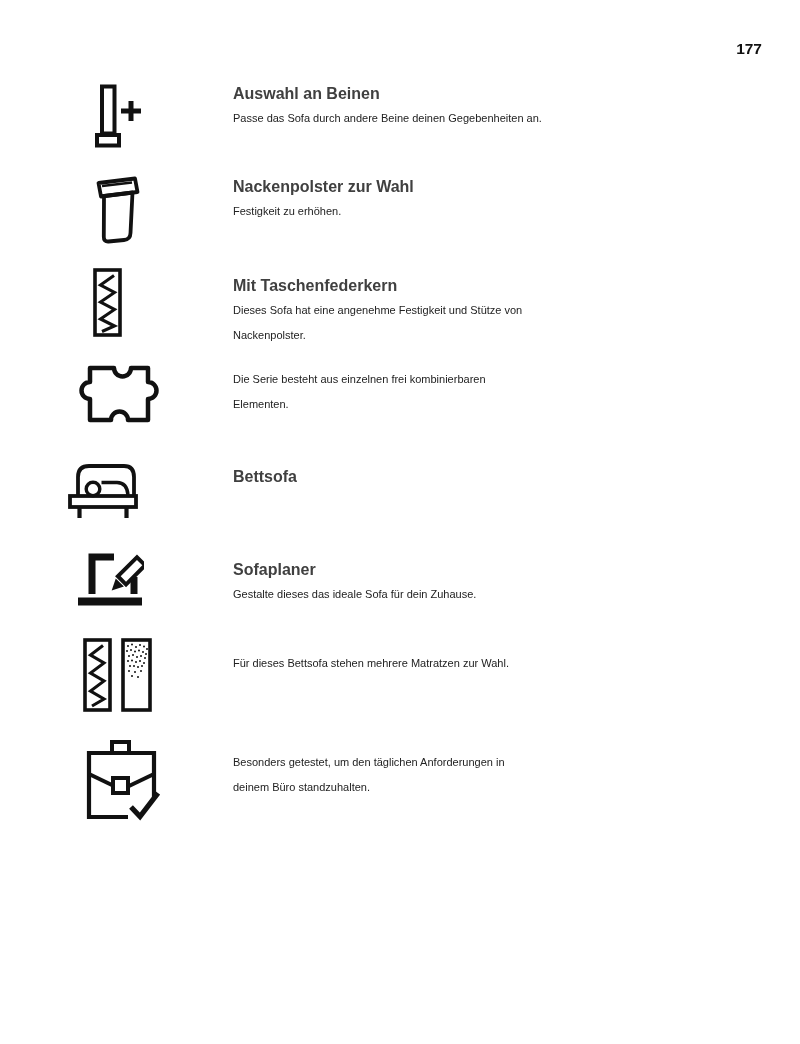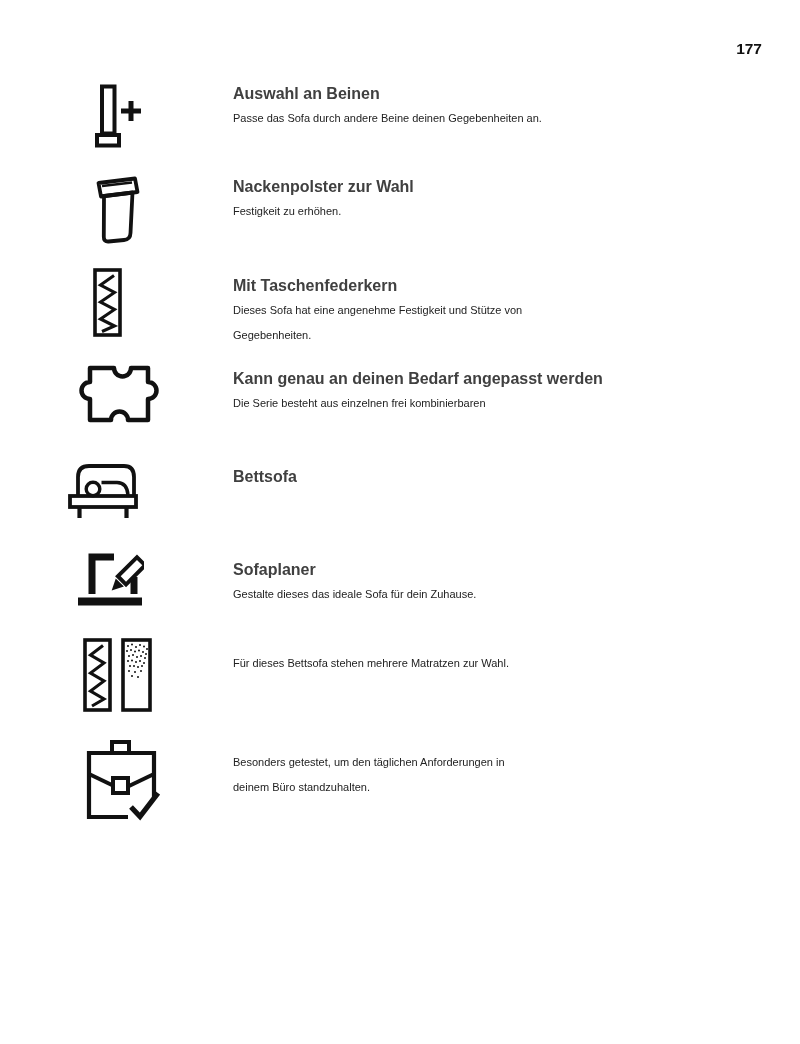--- a/index.html
+++ b/index.html
@@ -107,34 +107,34 @@
     <g stroke="#111" fill="none">
       <rect x="2" y="2" width="25" height="65" stroke-width="3.6"></rect>
       <path d="M 21 7.5 L 7.5 17 L 21.5 24.5 L 7.5 34 L 21.5 41.5 L 7.5 51 L 21.5 58 L 9 63.5" stroke-width="3.1" stroke-linejoin="miter"></path>
     </g>
   </svg>
         </div>
     <div class="feature-text">
       <h3 class="feature-title">Mit Taschenfederkern</h3>
       <div class="feature-desc">
             <div class="desc-line">Dieses Sofa hat eine angenehme Festigkeit und Stütze von</div>
-            <div class="desc-line">Gegebenheiten.</div>
+            <div class="desc-line">Nackenpolster.</div>
           </div>
     </div>
   </section>
       <section class="feature-row" style="top: 367px;">
     <div class="icon-box" style="left: 78px; top: -2px; width: 82px; height: 58px;">
           <svg viewBox="0 0 82 58" xmlns="http://www.w3.org/2000/svg">
     <path d="M 12 3 H 36 A 8.5 8.5 0 0 0 53 3 H 70 V 17 A 8.5 8.5 0 0 1 70 34 V 55 H 50 A 8.5 8.5 0 0 0 33 55 H 12 V 34 A 8.5 8.5 0 0 1 12 17 Z" stroke="#111" stroke-width="4.5" fill="none" stroke-linejoin="round"></path>
   </svg>
         </div>
     <div class="feature-text">
-      <h3 class="feature-title">Kann genau an deinen Bedarf angepasst werden</h3>
       <div class="feature-desc">
             <div class="desc-line">Die Serie besteht aus einzelnen frei kombinierbaren</div>
+            <div class="desc-line">Elementen.</div>
           </div>
     </div>
   </section>
       <section class="feature-row" style="top: 465px;">
     <div class="icon-box" style="left: 68px; top: -7px; width: 70px; height: 64px;">
           <svg viewBox="0 0 70 64" xmlns="http://www.w3.org/2000/svg">
     <g stroke="#111" fill="none">
       <path d="M 10 38 V 19 Q 10 8 21 8 H 56 Q 66 8 66 19 V 38" stroke-width="3.8"></path>
       <rect x="2" y="38" width="66" height="11" stroke-width="3.8"></rect>
       <path d="M 11.5 49 V 60" stroke-width="4.2"></path>

